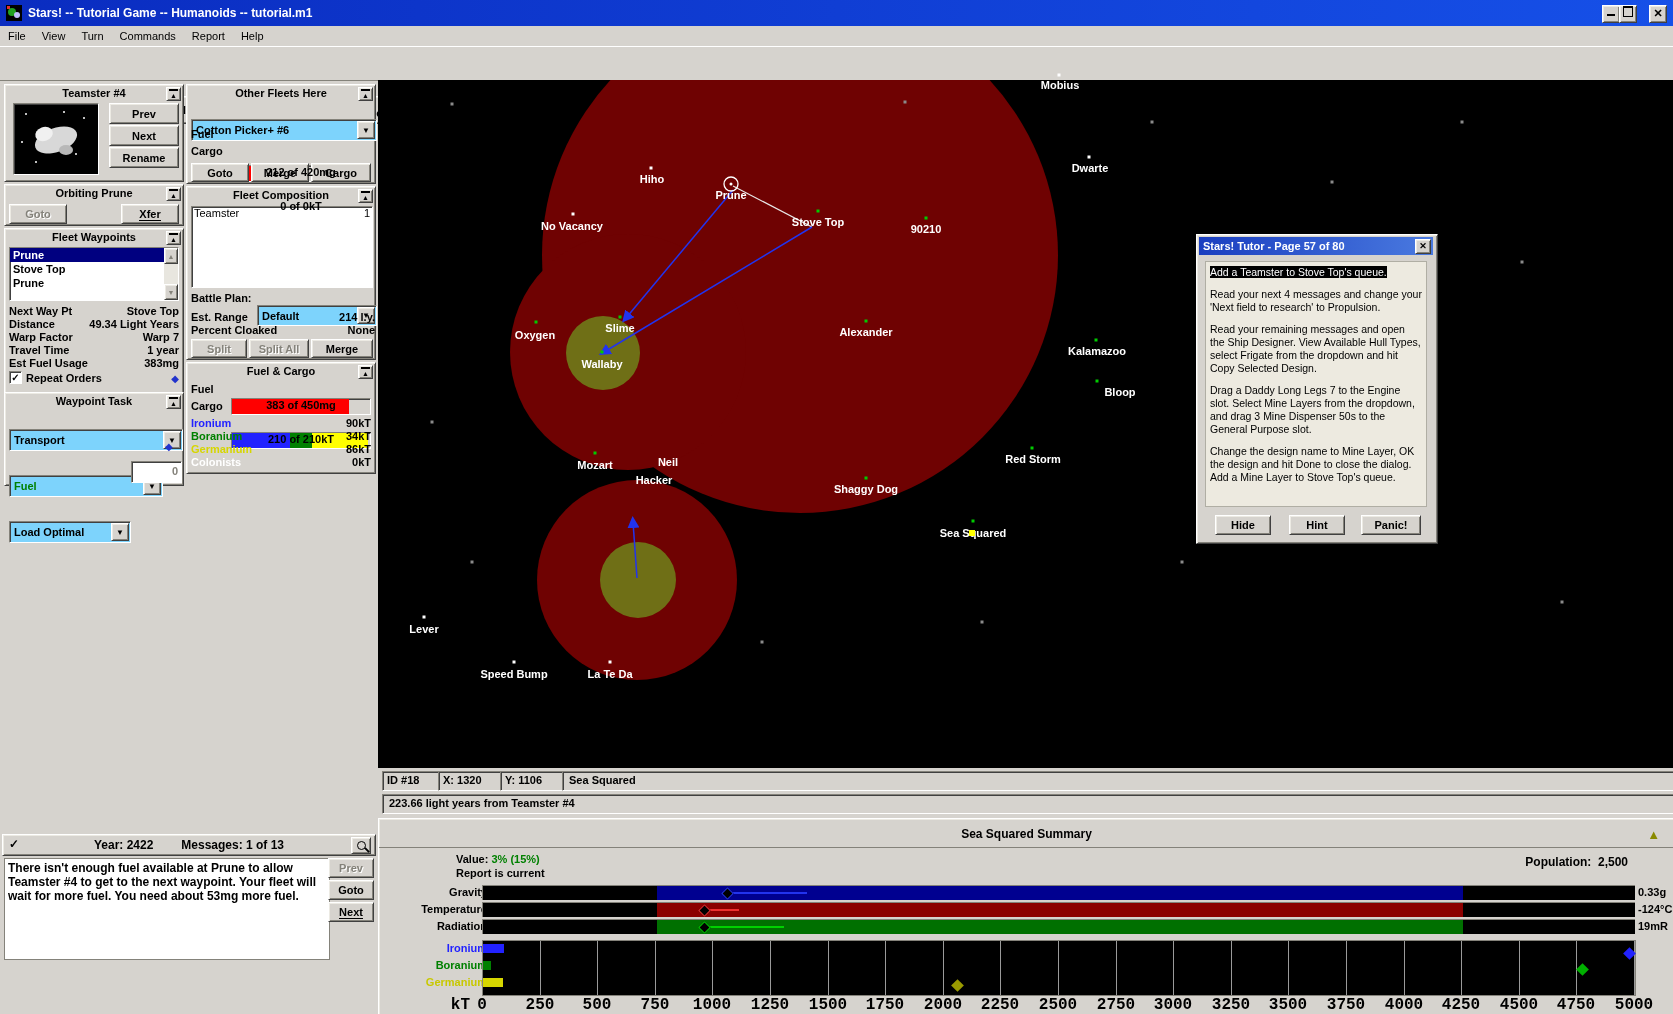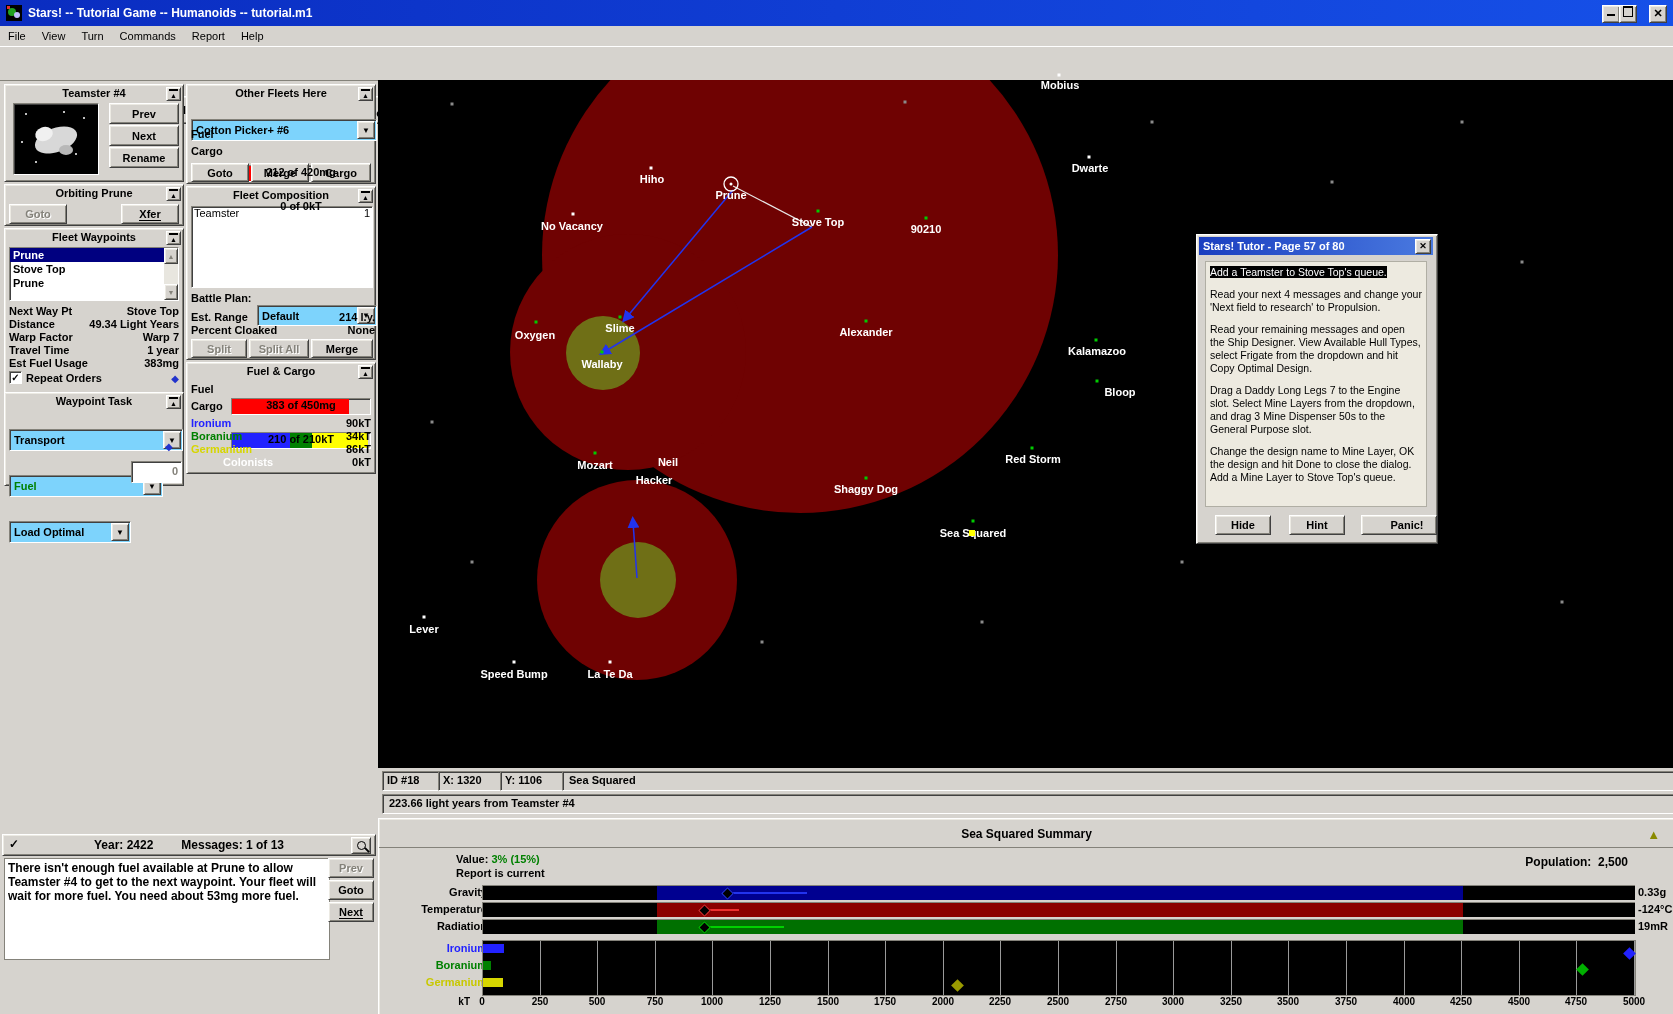--- a/index.html
+++ b/index.html
@@ -19,21 +19,21 @@
   .combo .cbtn{position:absolute;right:1px;top:1px;bottom:1px;width:16px;display:flex;align-items:center;justify-content:center;font-size:8px;}
   .cbtn::before{content:"▼";}
   .gauge{position:relative;font-weight:bold;text-align:center;line-height:13px;overflow:hidden;}
   .gauge .fill{position:absolute;left:0;top:0;bottom:0;}
   .gauge .txt{position:relative;z-index:2;}
   .lv{display:flex;justify-content:space-between;font-weight:bold;line-height:13px;padding:0 2px;}
   .diamond::before{content:"◆";color:#2233cc;font-size:10px;}
   .check::before{content:"✓";font-weight:bold;color:#000;}
   .star-label{position:absolute;transform:translateX(-50%);color:#fff;font-weight:bold;font-size:11px;white-space:nowrap;z-index:3;}
   .dot{position:absolute;width:3px;height:3px;transform:translate(-50%,-50%);z-index:2;}
-  .tick{position:absolute;width:56px;text-align:center;color:#000;font-weight:bold;font-size:10px;}
+  .tick{position:absolute;width:56px;text-align:center;color:#000;font-weight:bold;font-size:16px;font-family:Liberation Mono, monospace;}
   .hab-label{position:absolute;width:100px;text-align:right;font-weight:bold;line-height:14px;padding-left:8px;}
   .hab-value{position:absolute;left:1259px;font-weight:bold;line-height:14px;}
   .hab-bar{position:absolute;left:103px;width:1152px;height:14px;background:#000;border-top:1px solid #84827a;border-left:1px solid #84827a;}
   .hab-seg{position:absolute;top:0;bottom:0;}
   .hab-line{position:absolute;height:2px;top:6px;}
   .hab-marker{position:absolute;width:7px;height:7px;transform:rotate(45deg);top:3px;background:#000;}
   .min-diamond{position:absolute;width:9px;height:9px;transform:rotate(45deg);}
   .tbtn{position:absolute;top:50px;height:26px;display:flex;align-items:center;justify-content:center;font-weight:bold;}
   .menu-item{padding:3px 8px;cursor:default;}
   .wp-item{padding:0 3px;line-height:14px;font-weight:bold;}
@@ -336,21 +336,21 @@
           <span style="color:#000;">90kT</span>
         </div>
         <div class="lv" style="color: rgb(0, 128, 0);">
           <span>Boranium</span>
           <span style="color:#000;">34kT</span>
         </div>
         <div class="lv" style="color: rgb(214, 214, 0);">
           <span>Germanium</span>
           <span style="color:#000;">86kT</span>
         </div>
-        <div class="lv" style="color: rgb(255, 255, 255); margin-left: 32px;">
+        <div class="lv" style="color: rgb(255, 255, 255);">
           <span>Colonists</span>
           <span style="color:#000;">0kT</span>
         </div>
       </div>
   </div>
 
   <div class="abs" style="left:0;top:832px;width:376px;height:182px;">
     <div class="abs raised" style="left:2px;top:2px;width:372px;height:20px;display:flex;align-items:center;justify-content:center;gap:28px;font-weight:bold;font-size:12px;">
       <span class="check abs" style="left:6px;top:2px;color:#2233cc;font-size:12px;"></span>
       <span>Year: 2422</span>
@@ -455,28 +455,28 @@
   <div class="abs raised" style="left:1196px;top:234px;width:240px;height:308px;z-index:10;outline:1px solid #000;">
     <div class="abs" style="left:2px;top:2px;width:234px;height:18px;background:linear-gradient(90deg,#1a3ec0,#4a7ae0);display:flex;align-items:center;">
       <span style="color:#fff;font-weight:bold;padding-left:4px;">Stars! Tutor - Page 57 of 80</span>
       <span class="raised abs" style="right:2px;top:2px;width:14px;height:13px;text-align:center;font-size:9px;font-weight:bold;line-height:12px;">✕</span>
     </div>
     <div class="abs" style="left:8px;top:26px;width:222px;height:246px;background:#edeae0;border:1px solid #b0aea4;font-size:10.5px;line-height:13px;padding:4px;box-sizing:border-box;">
       <p><span style="background:#000;color:#fff;">Add a Teamster to Stove Top's queue.</span></p>
       <div>
 
       <p>Read your next 4 messages and change your 'Next field to research' to Propulsion.</p>
-          <p>Read your remaining messages and open the Ship Designer. View Available Hull Types, select Frigate from the dropdown and hit Copy Optimal Design.</p>
+          <p>Read your remaining messages and open the Ship Designer. View Available Hull Types, select Frigate from the dropdown and hit Copy Selected Design.</p>
           <p>Drag a Daddy Long Legs 7 to the Engine slot. Select Mine Layers from the dropdown, and drag 3 Mine Dispenser 50s to the General Purpose slot.</p>
           <p>Change the design name to Mine Layer, OK the design and hit Done to close the dialog. Add a Mine Layer to Stove Top's queue.</p>
         </div>
     </div>
     <div class="btn raised abs" style="left:18px;top:280px;width:54px;height:18px;">Hide</div>
     <div class="btn raised abs" style="left:92px;top:280px;width:54px;height:18px;">Hint</div>
-    <div class="btn raised abs" style="left:164px;top:280px;width:58px;height:18px;padding-left:16px;">Panic!</div>
+    <div class="btn raised abs" style="left:164px;top:280px;width:58px;height:18px;">Panic!</div>
   </div>
 
   <div class="abs" style="left:378px;top:768px;width:1295px;height:50px;">
     <div class="abs sunken" style="left:4px;top:3px;width:52px;height:18px;font-weight:bold;line-height:17px;padding-left:4px;">ID #18</div>
     <div class="abs sunken" style="left:60px;top:3px;width:58px;height:18px;font-weight:bold;line-height:17px;padding-left:4px;">X: 1320</div>
     <div class="abs sunken" style="left:122px;top:3px;width:58px;height:18px;font-weight:bold;line-height:17px;padding-left:4px;">Y: 1106</div>
     <div class="abs sunken" style="left:184px;top:3px;width:1104px;height:18px;font-weight:bold;line-height:17px;padding-left:6px;">Sea Squared</div>
     <div class="abs sunken" style="left:4px;top:26px;width:1284px;height:18px;font-weight:bold;line-height:17px;padding-left:6px;">223.66 light years from Teamster #4</div>
   </div>
 

